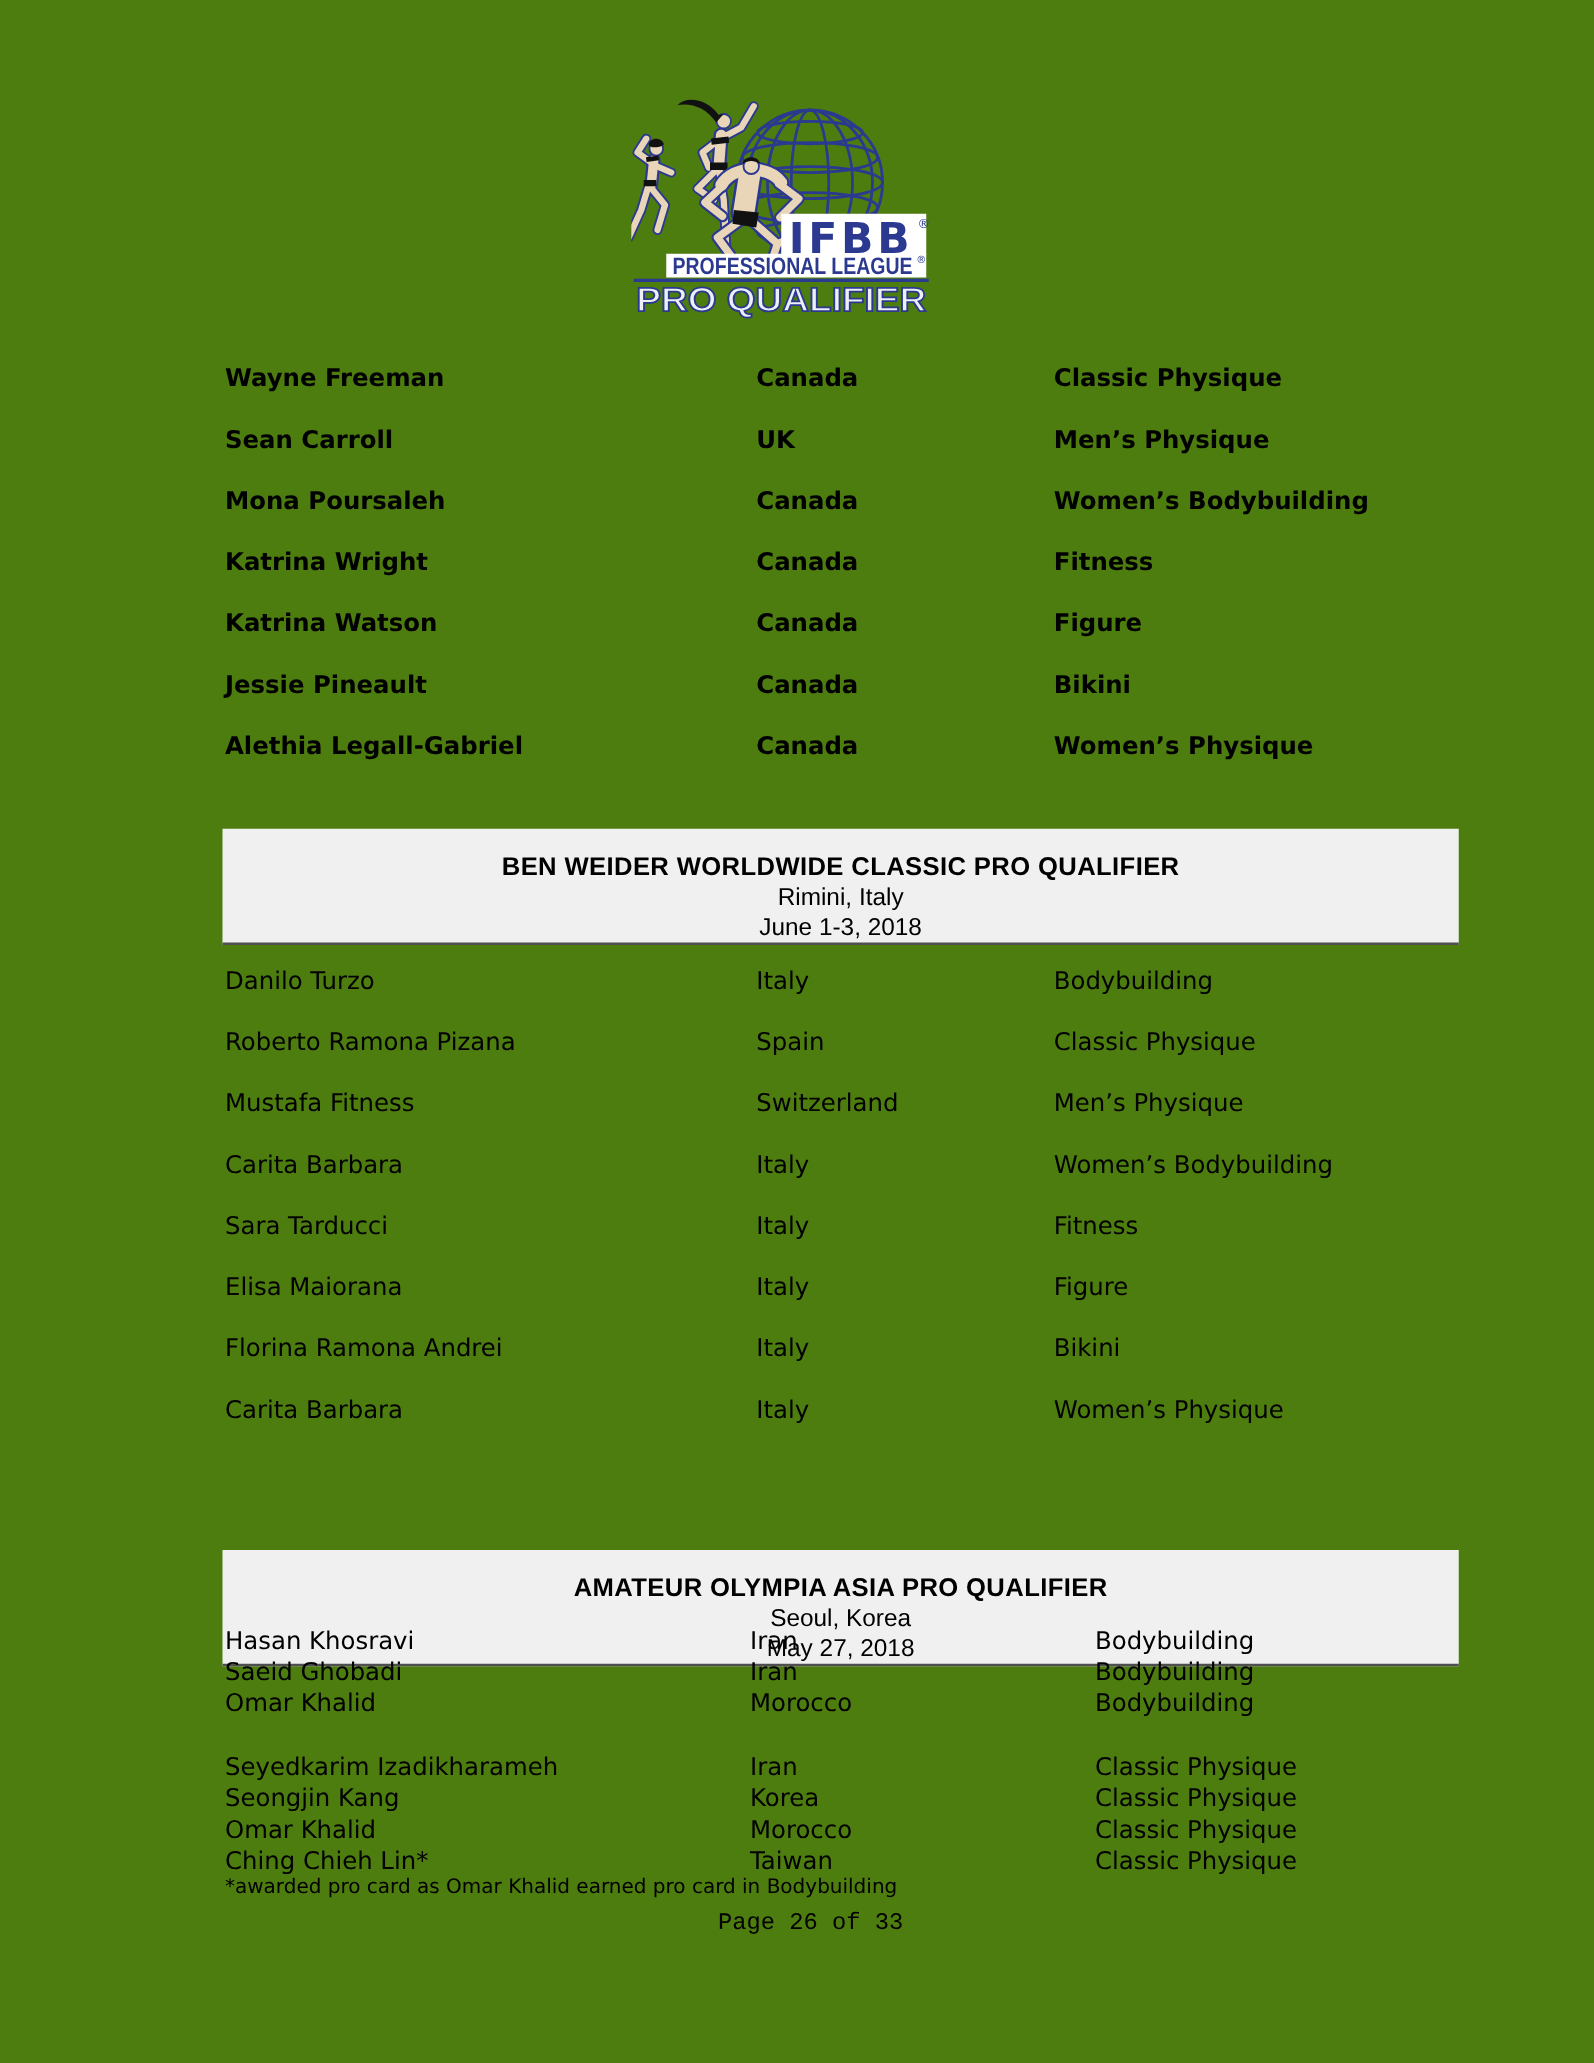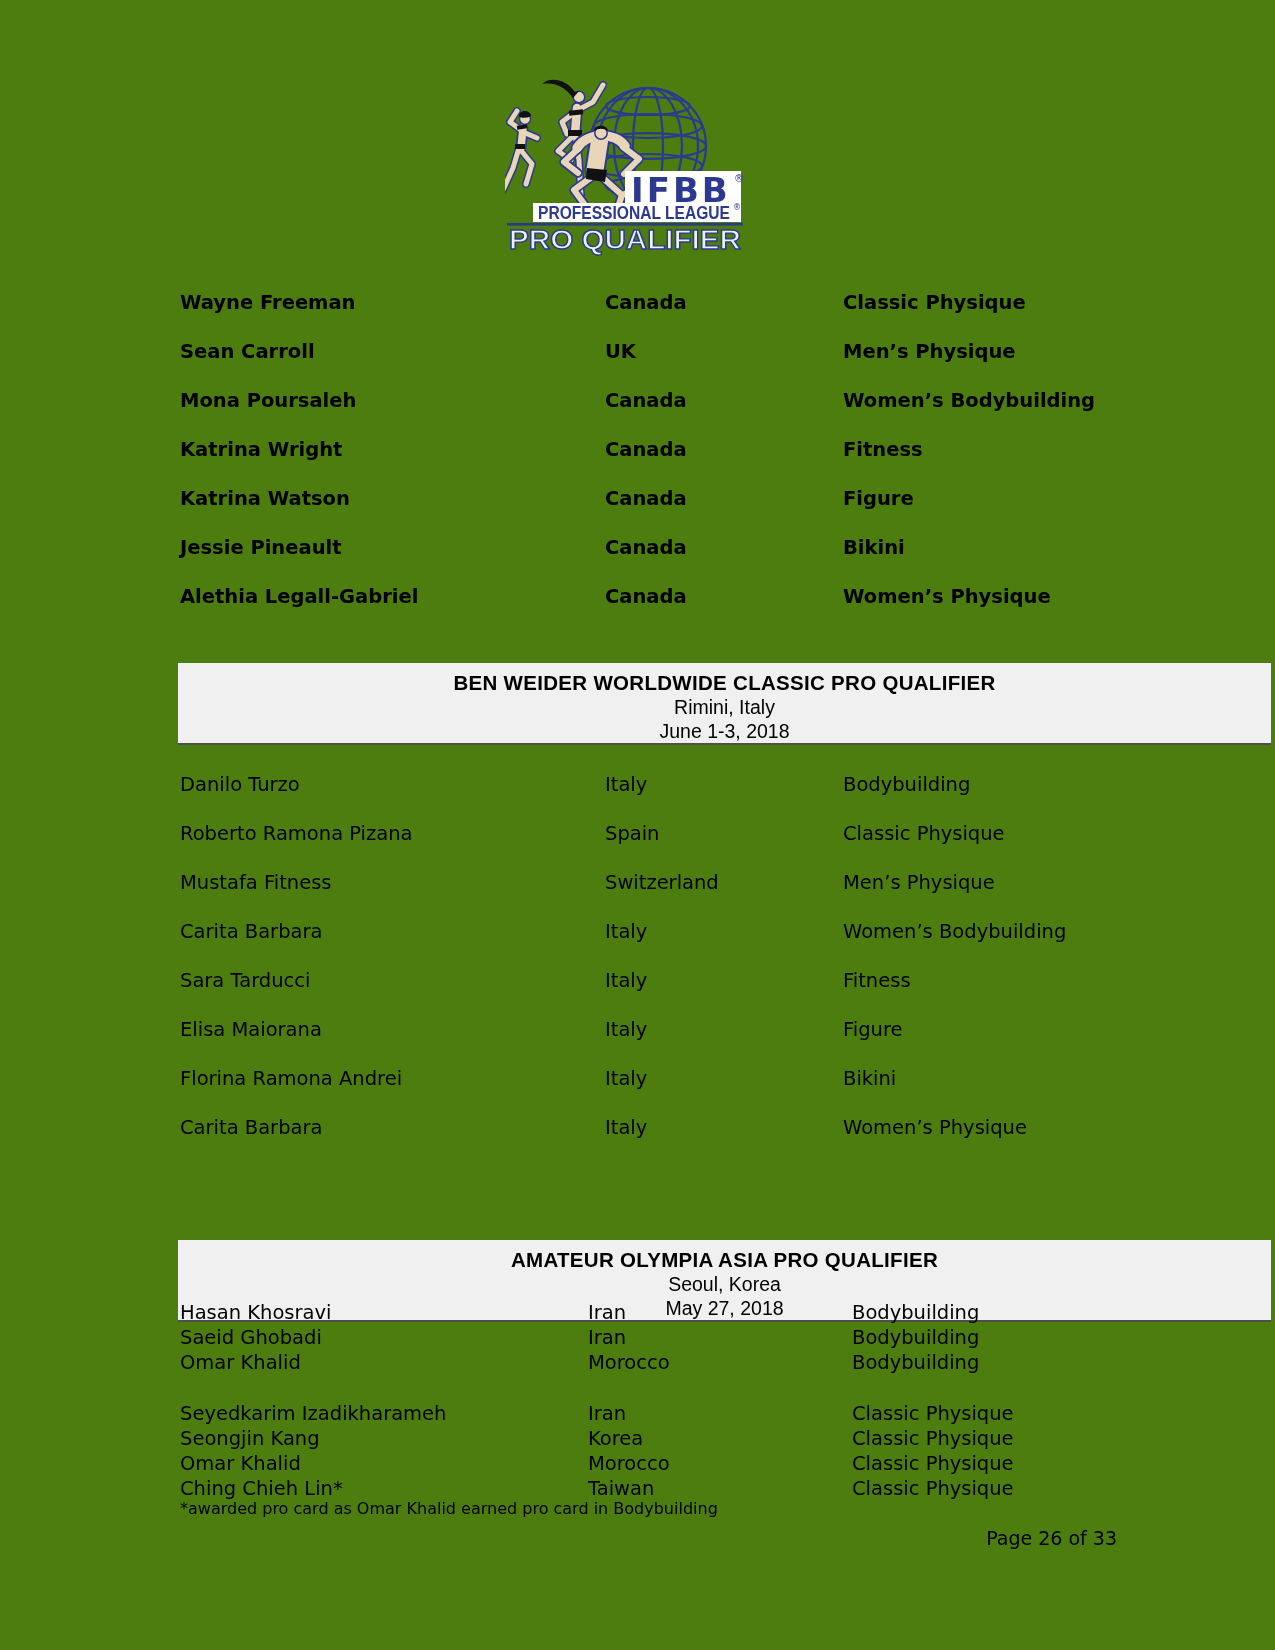--- a/index.html
+++ b/index.html
@@ -6,41 +6,41 @@
   .page {
     position:relative; width:1275px; height:1650px; background:#4d7c0f;
     font-family:"DejaVu Sans", sans-serif; color:#000; overflow:hidden;
   }
   .logo { position:absolute; top:72px; left:50%; transform:translateX(-50%); margin-left:-12px; }
   .content { position:absolute; left:180px; top:0; width:937px; height:1650px; }
 
   .rows { position:absolute; left:0; width:100%; }
   .row { display:grid; }
   .rows-loose .row { grid-template-columns:425px 238px 1fr; line-height:21px; margin-bottom:28px; }
-  .rows-tight .row { grid-template-columns:408px 264px 1fr; line-height:25px; }
+  .rows-tight .row { grid-template-columns:408px 264px 1fr; line-height:25px;gap:12px; }
   .row span { font-size:19.5px; white-space:nowrap; }
 
   .sec1 { top:292px;font-weight:bold; }
   .sec2 { top:774px; }
   .sec3a { top:1300px; }
   .sec3b { top:1401px; }
 
   .header-block {
-    position:absolute; left:-2px; width:1093px; box-sizing:border-box;
+    position:absolute; left:-2px; width:989px; box-sizing:border-box;
     background:#f0f0f0; border-bottom:2px solid #4f4f4f;
-    text-align:center; padding-top:7px;
+    text-align:center; padding-top:18px;
     font-family:"Liberation Sans", sans-serif;
   }
   .hdr1 { top:663px; }
   .hdr2 { top:1192px;margin-top:48px; }
   .header-title { font-weight:bold; font-size:20.5px; line-height:25px; letter-spacing:0.3px; }
   .header-sub { font-size:19.5px; line-height:24px; }
 
   .footnote { position:absolute; left:0; top:1499px; font-size:16px; line-height:20px; }
-  .page-footer { position:absolute; left:0; top:1527px; width:937px; text-align:right; font-size:19px; }
+  .page-footer { position:absolute; left:0; top:1527px; width:937px; text-align:center; font-size:19px;font-family:Liberation Mono, monospace; }
 </style>
 </head>
 <body>
 
 <div class="page">
 
   <div class="logo">
     <svg width="242" height="188" viewBox="0 0 242 188">
 
       <g stroke="#2b3990" stroke-width="2.2" fill="none">

